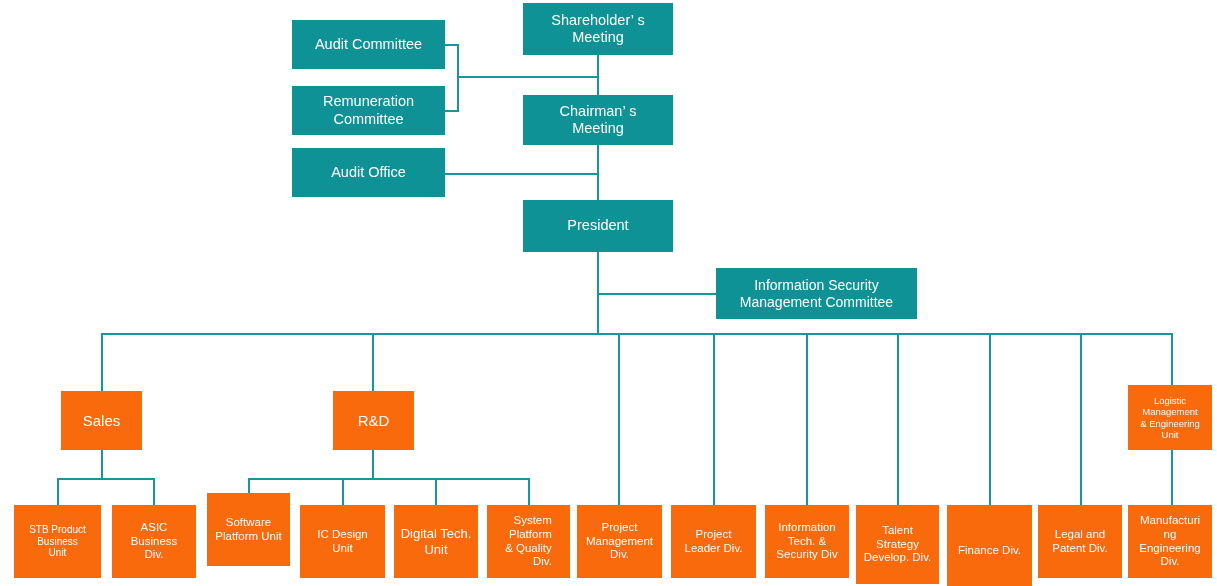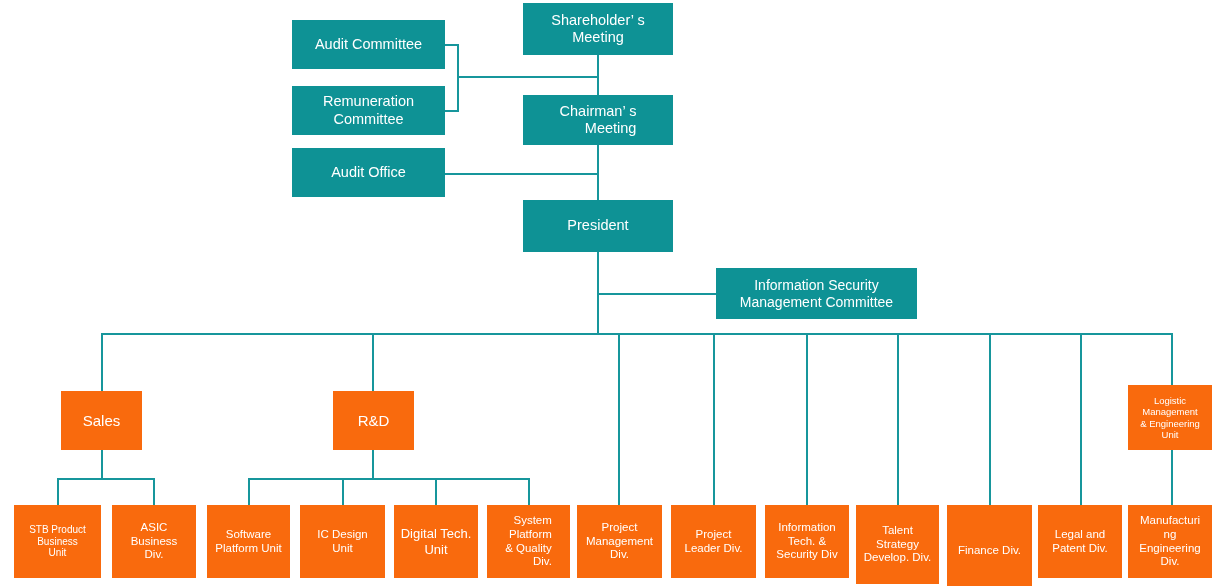--- a/index.html
+++ b/index.html
@@ -63,21 +63,21 @@
   <div class="line v" style="left:372px;top:450px;height:28px;"></div>
   <div class="line h" style="left:248px;top:478px;width:282px;"></div>
   <div class="line v" style="left:248px;top:478px;height:27px;"></div>
   <div class="line v" style="left:342px;top:478px;height:27px;"></div>
   <div class="line v" style="left:435px;top:478px;height:27px;"></div>
   <div class="line v" style="left:528px;top:478px;height:27px;"></div>
 
   <div class="node teal" style="left:523px;top:3px;width:150px;height:52px;font-size:14.5px;">Shareholder’ s
 Meeting</div>
 
-  <div class="node teal" style="left:523px;top:95px;width:150px;height:50px;font-size:14.5px;text-align:right;">Chairman’ s
+  <div class="node teal" style="left:523px;top:95px;width:150px;height:50px;font-size:14.5px;">Chairman’ s
 Meeting</div>
 
   <div class="node teal" style="left:292px;top:20px;width:153px;height:49px;font-size:14.5px;">Audit Committee</div>
 
   <div class="node teal" style="left:292px;top:86px;width:153px;height:49px;font-size:14.5px;">Remuneration
 Committee</div>
 
   <div class="node teal" style="left:292px;top:148px;width:153px;height:49px;font-size:14.5px;">Audit Office</div>
 
   <div class="node teal" style="left:523px;top:200px;width:150px;height:52px;font-size:14.5px;text-align:center;">President</div>
@@ -95,21 +95,21 @@
 Unit</div>
 
   <div class="node orange" style="left:14px;top:505px;width:87px;height:73px;font-size:10px;">STB Product
 Business
 Unit</div>
 
   <div class="node orange" style="left:112px;top:505px;width:84px;height:73px;font-size:11.5px;">ASIC
 Business
 Div.</div>
 
-  <div class="node orange" style="left:207px;top:505px;width:83px;height:73px;font-size:11.5px;">Software
+  <div class="node orange" style="left:207px;top:493px;width:83px;height:73px;font-size:11.5px;">Software
 Platform Unit</div>
 
   <div class="node orange" style="left:300px;top:505px;width:85px;height:73px;font-size:11.5px;">IC Design
 Unit</div>
 
   <div class="node orange" style="left:394px;top:505px;width:84px;height:73px;font-size:13px;">Digital Tech.
 Unit</div>
 
   <div class="node orange" style="left:487px;top:505px;width:83px;height:73px;font-size:11.5px;text-align:right;">System
 Platform

